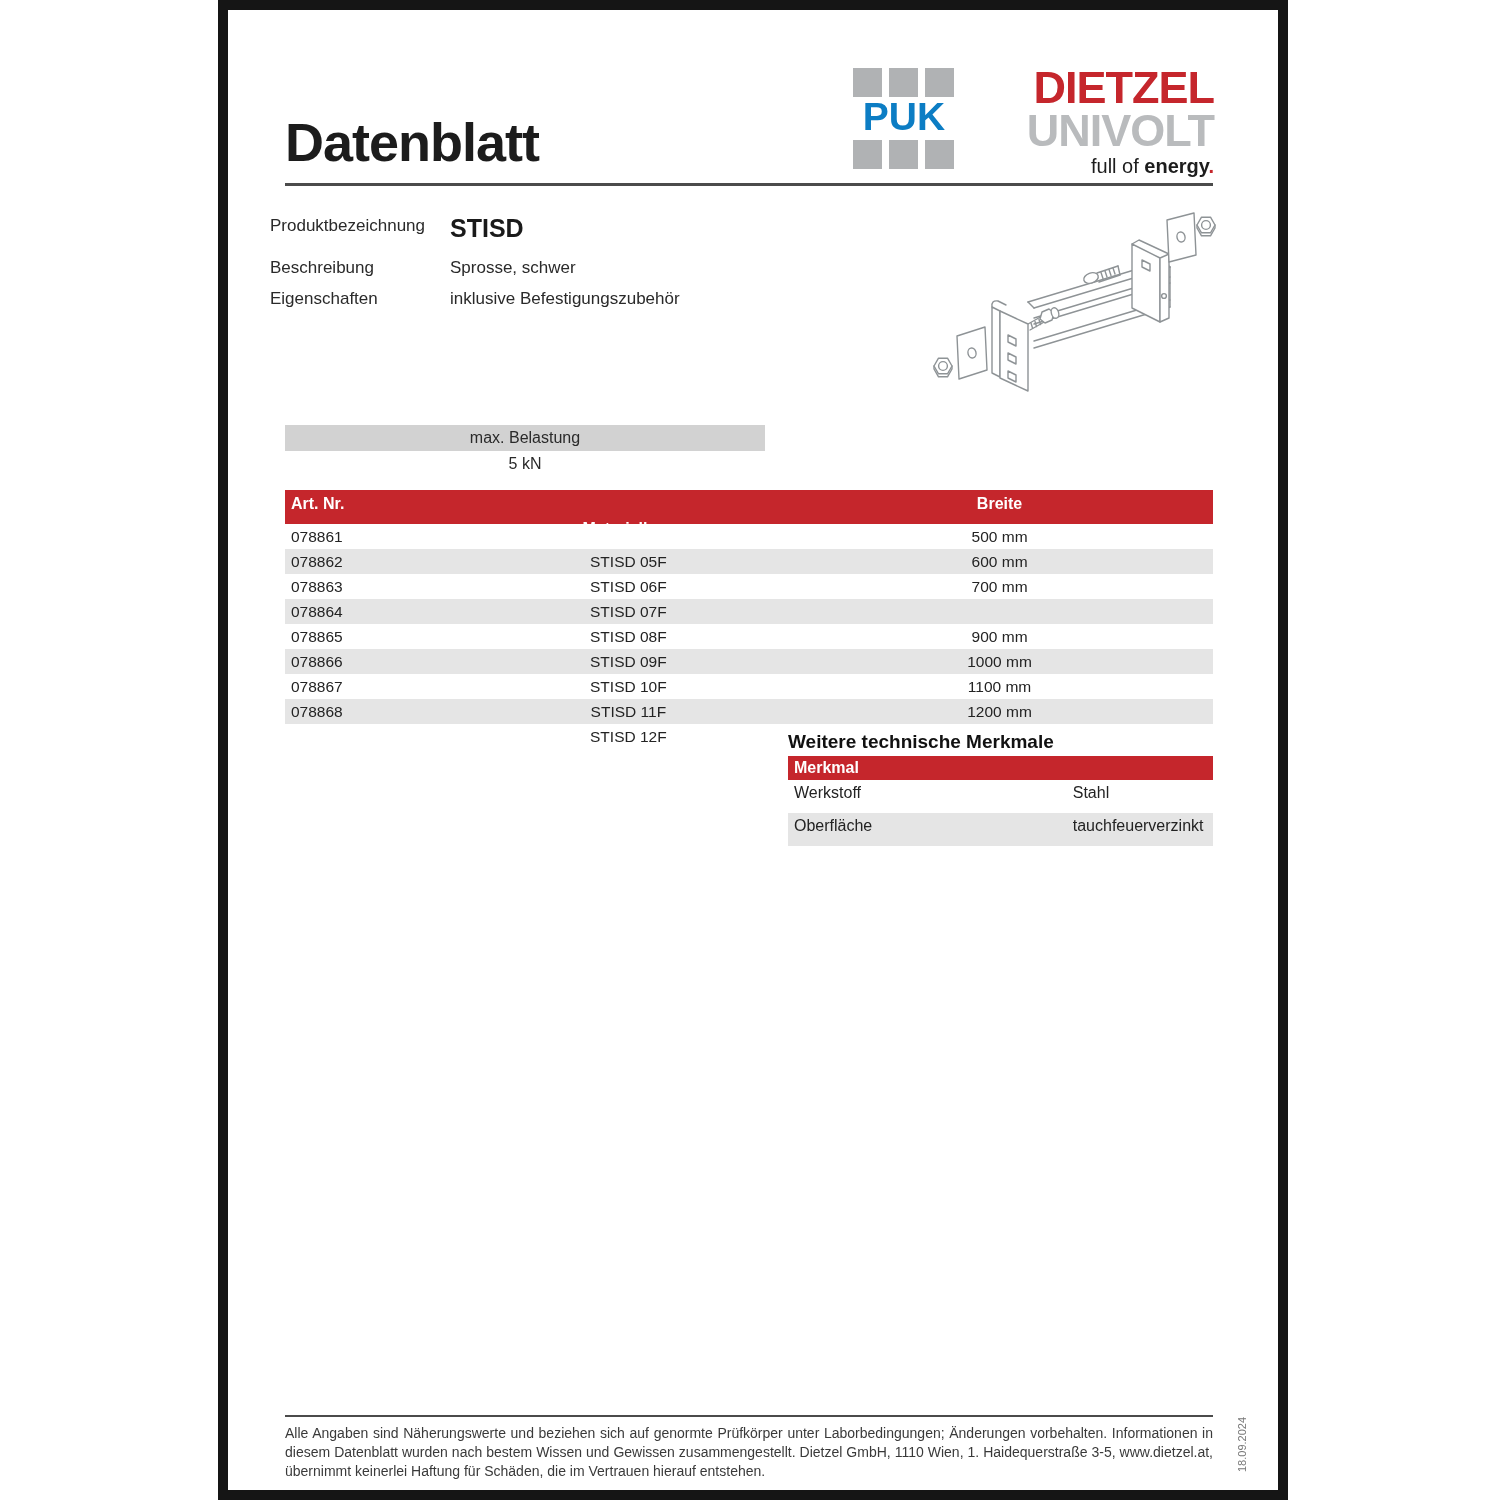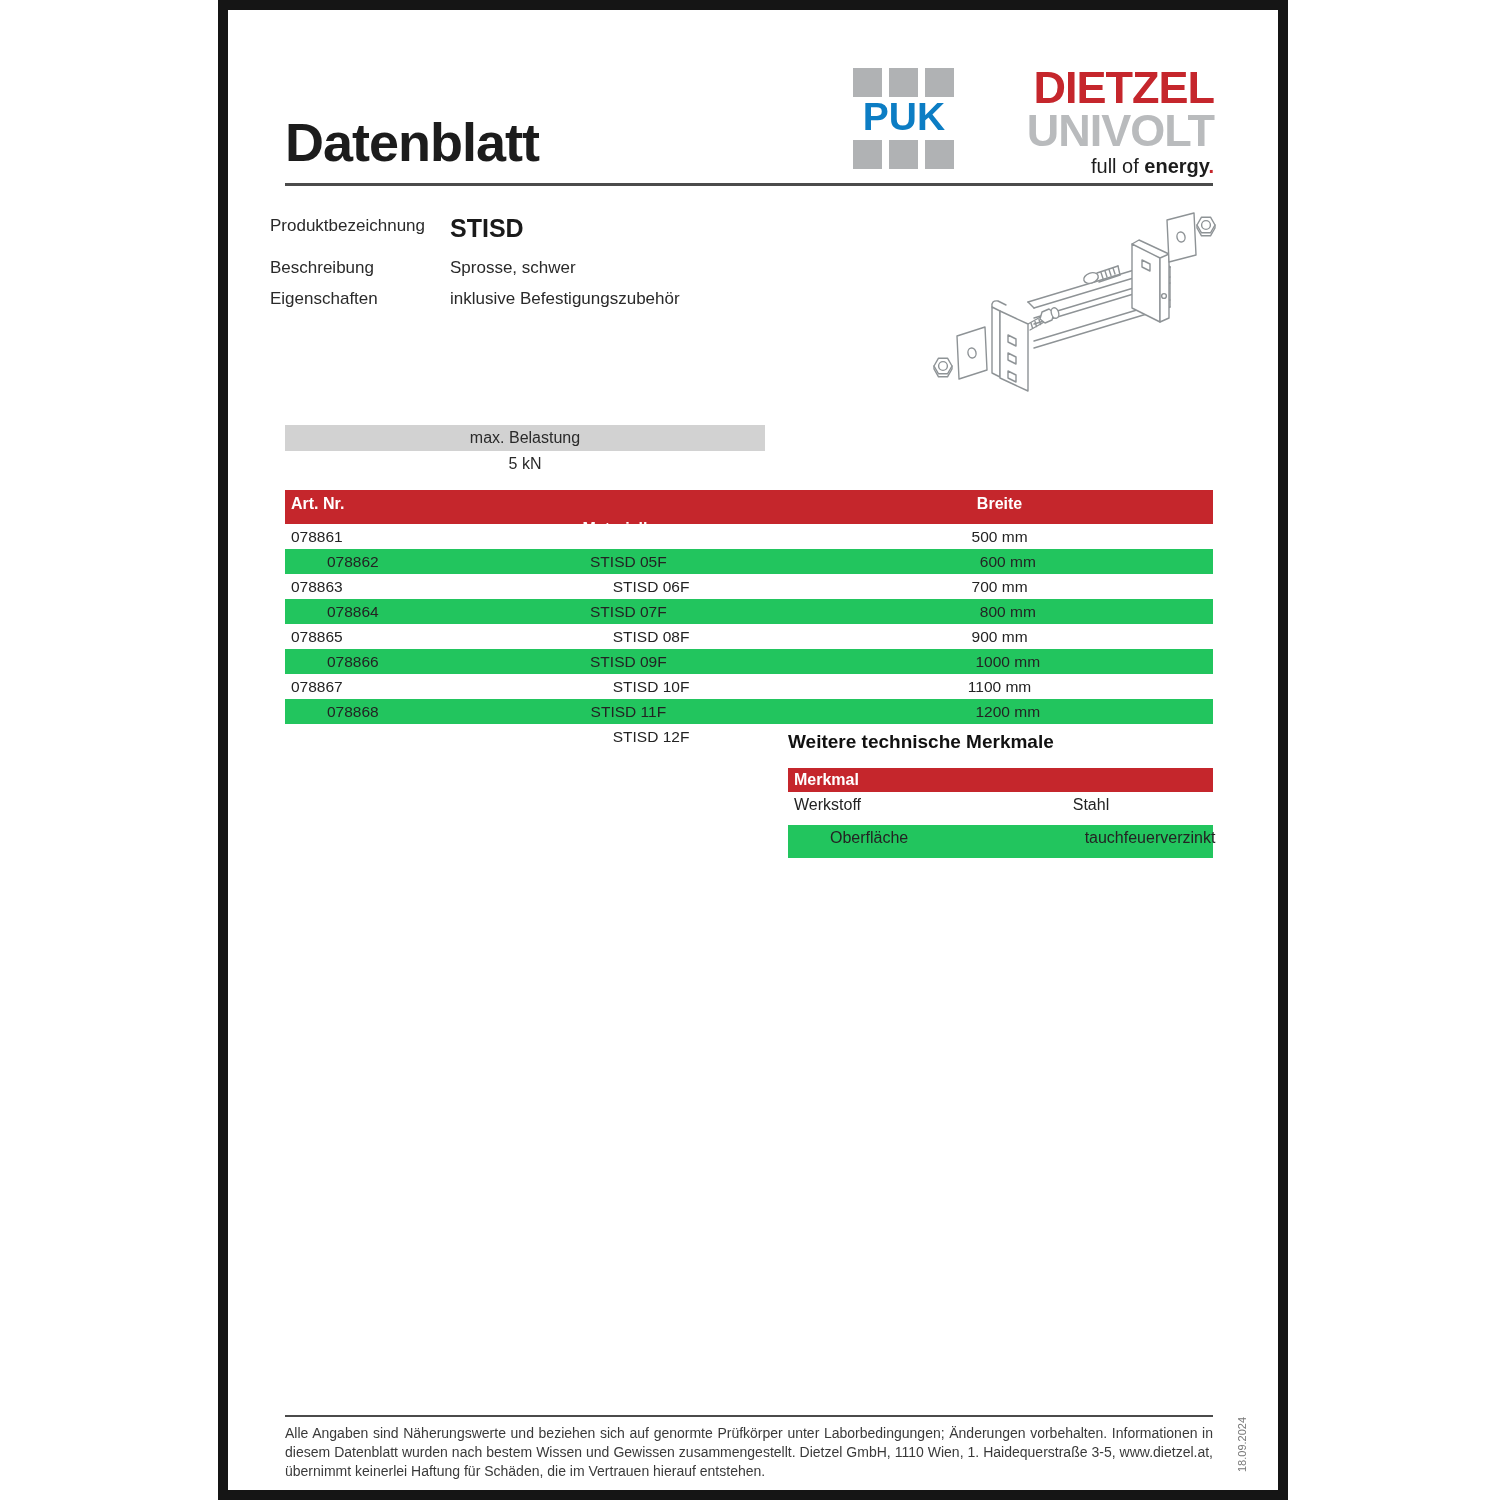--- a/index.html
+++ b/index.html
@@ -43,28 +43,28 @@
 
   
   .load{left:57px;top:415px;width:480px;font-size:16px;color:#2a2a2a;}
   .load-head{height:26px;line-height:26px;background:#d2d2d2;text-align:center;}
   .load-val{height:25px;line-height:25px;text-align:center;}
 
   
   .dtable{left:57px;top:480px;width:928px;}
   .trow{display:flex;height:25px;line-height:25px;font-size:15.5px;color:#232323;}
   .thead{display:flex;height:34px;line-height:27px;background:#c5262c;color:#fff;font-weight:700;font-size:16px;}
-  .alt{background:#22c55e;padding-left:36px;}
+  .alt{background:#e5e5e5;}
   .c1{width:20%;padding-left:6px;box-sizing:border-box;text-align:left;}
   .c2{width:34%;text-align:center;margin-top:25px;}
   .c3{width:46%;text-align:center;}
 
   
   .feat-title{left:560px;top:721px;font-size:19px;font-weight:700;color:#111;}
-  .ftable{left:560px;top:746px;width:425px;margin-top:12px;}
+  .ftable{left:560px;top:746px;width:425px;}
   .fhead{height:24px;line-height:24px;background:#c5262c;color:#fff;font-weight:700;font-size:16px;padding-left:6px;box-sizing:border-box;}
   .frow{display:flex;height:33px;line-height:25px;font-size:16px;color:#232323;}
   .f1{width:67%;padding-left:6px;box-sizing:border-box;}
   .f2{width:33%;text-align:left;}
 
   
   .footer-rule{left:57px;top:1405px;width:928px;height:2px;background:#4b4b4b;}
   .footer-text{left:57px;top:1414px;width:928px;font-size:14px;line-height:19px;
     text-align:justify;color:#3a3a3a;}
   .date-vert{left:1008px;top:1462px;transform:rotate(-90deg);transform-origin:0 0;
@@ -189,21 +189,20 @@
       <div class="c3">600 mm</div>
     </div>
     <div class="trow">
       <div class="c1">078863</div>
       <div class="c2">STISD 07F</div>
       <div class="c3">700 mm</div>
     </div>
     <div class="trow alt">
       <div class="c1">078864</div>
       <div class="c2">STISD 08F</div>
-      <div class="c3">800 mm</div>
     </div>
     <div class="trow">
       <div class="c1">078865</div>
       <div class="c2">STISD 09F</div>
       <div class="c3">900 mm</div>
     </div>
     <div class="trow alt">
       <div class="c1">078866</div>
       <div class="c2">STISD 10F</div>
       <div class="c3">1000 mm</div>

